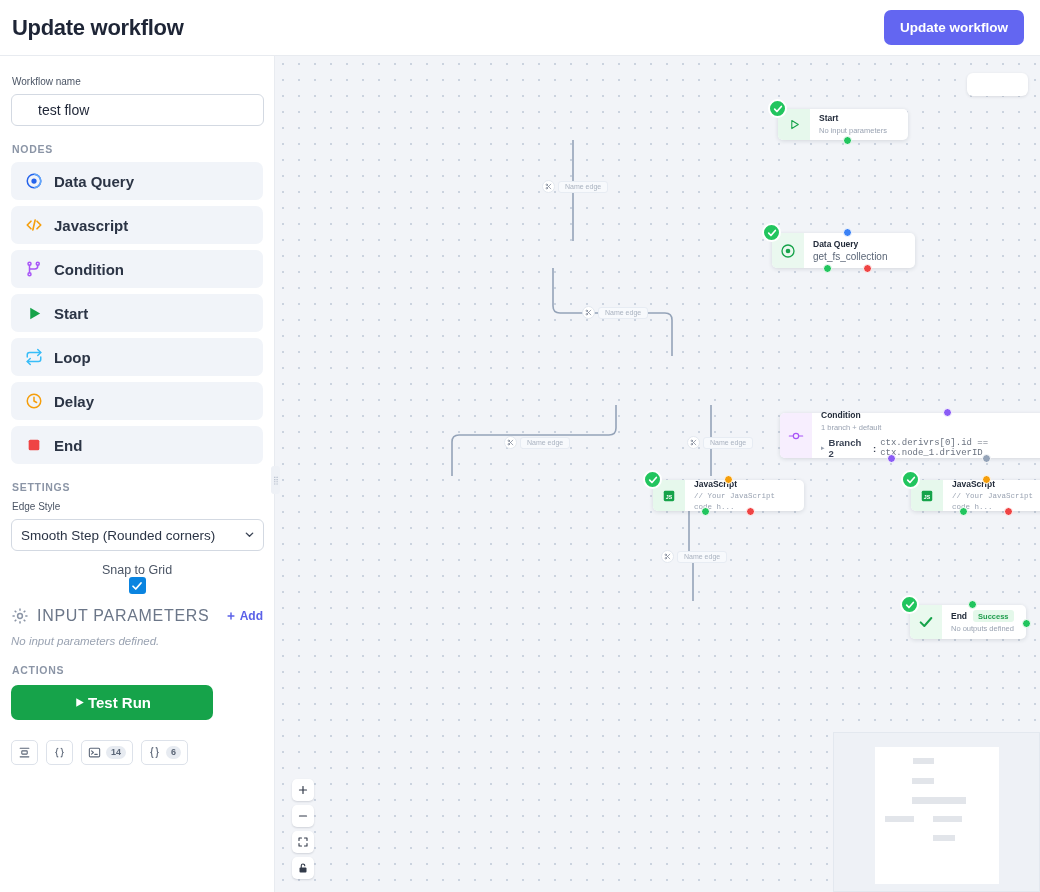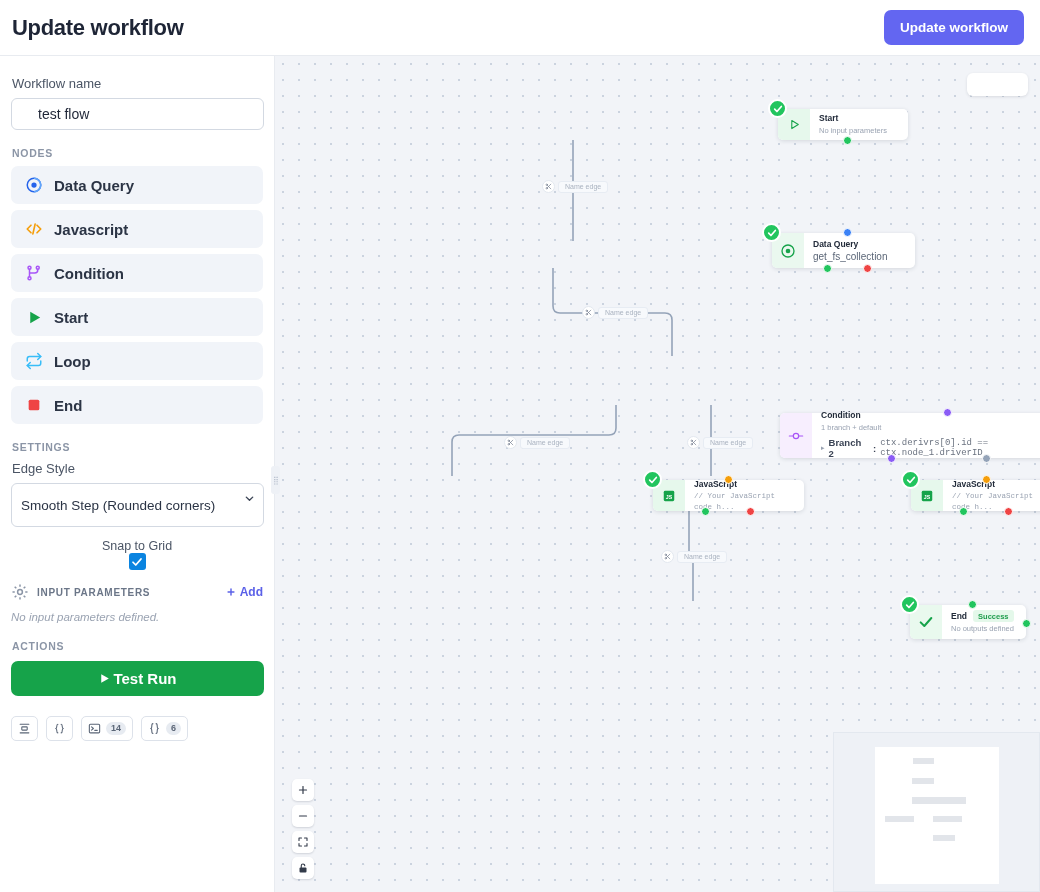--- a/index.html
+++ b/index.html
@@ -26,73 +26,73 @@
     font-size: 13.5px; font-weight: bold; padding: 10px 16px; cursor: pointer;
     font-family: "Liberation Sans", sans-serif;
   }
 
   
   .sidebar {
     position: absolute; left: 0; top: 56px; width: 275px; height: 836px;
     background: #ffffff; border-right: 1px solid #e8ebf0;
     padding: 12px 11px 0 11px; overflow: hidden;
   }
-  .field-label { font-size: 13px; color: #4b5565; margin: 8px 0 7px 1px; }
+  .field-label { font-size: 10px; color: #4b5565; margin: 8px 0 7px 1px; }
   .name-input {
     width: 253px; height: 32px; border: 1px solid #d3d9e2; border-radius: 6px;
     padding: 0 26px; font-size: 14px; color: #1e2536; outline: none;
     font-family: "Liberation Sans", sans-serif; background:#fff;
   }
   .section-cap {
     font-size: 10.5px; font-weight: bold; letter-spacing: 0.7px;
     color: #8b95a6; margin: 17px 0 7px 1px;
   }
   .node-list { display: flex; flex-direction: column; gap: 6px; }
   .node-item {
     height: 38px; background: #f1f4f9; border-radius: 7px;
     display: flex; align-items: center; gap: 11px; padding: 0 11px 0 14px;
     cursor: grab;
   }
   .node-item .lbl { font-size: 15px; font-weight: bold; color: #2b3445; }
   .nicon { width: 18px; height: 18px; display:flex; align-items:center; justify-content:center; flex: 0 0 18px;}
 
   .sel-wrap { position: relative; width: 253px; }
   .sel {
-    width: 253px; height: 44px; border: 1px solid #d3d9e2; border-radius: 6px;
+    width: 253px; height: 32px; border: 1px solid #d3d9e2; border-radius: 6px;
     padding: 0 26px 0 9px; font-size: 13.5px; color: #2b3445; background: #fff;
     appearance: none; -webkit-appearance: none; outline: none;
     font-family: "Liberation Sans", sans-serif; cursor: pointer;
   }
   .sel-caret {
     position: absolute; right: 9px; top: 10px; pointer-events: none;
     width: 11px; height: 11px;
   }
   .row-between { display: flex; align-items: center; justify-content: space-between; }
   .snap-row { margin-top: 12px; flex-direction: column; }
   .snap-label { font-size: 12.5px; color: #4b5565; }
   .chk {
     width: 17px; height: 17px; background: #0a84e0; border-radius: 3px;
     display: flex; align-items: center; justify-content: center; cursor: pointer;
   }
   .chk svg { width: 12px; height: 12px; }
 
   .ip-row { margin-top: 13px; }
   .ip-left { display:flex; align-items:center; gap:8px; }
   .ip-title {
-    font-size: 10px; font-weight: bold; letter-spacing: 0.7px; color: #6b7688;
+    font-size: 16px; font-weight: normal; letter-spacing: 0.7px; color: #6b7688;
   }
   .add-btn {
     display:flex; align-items:center; gap:4px; color:#5b61e8;
     font-size: 12px; font-weight: bold; cursor: pointer; background:none;
     border:none; font-family:"Liberation Sans", sans-serif;
   }
   .empty-note { font-size: 11.5px; color: #9aa3b2; font-style: italic; margin-top: 10px; }
 
   .testrun {
-    margin-top: 9px; width: 253px; height: 35px; background: #16a34a; color: #fff;
+    margin-top: 9px; width: 202px; height: 35px; background: #16a34a; color: #fff;
     border: none; border-radius: 7px; display: flex; align-items: center;
     justify-content: center; gap: 2px; font-size: 15px; font-weight: bold;
     cursor: pointer; font-family: "Liberation Sans", sans-serif;
   }
   .mini-tools { display: flex; gap: 8px; margin-top: 20px; }
   .mt-btn {
     height: 25px; min-width: 25px; border: 1px solid #dde2ea; border-radius: 5px;
     background: #fff; display: flex; align-items: center; justify-content: flex-start;
     gap: 5px; padding: 0 6px; cursor: pointer;
   }
@@ -263,20 +263,27 @@
       <div class="node-item">
         <svg class="nicon" viewBox="0 0 24 24" width="18" height="18" fill="none" stroke="#38bdf8" stroke-width="2" stroke-linecap="round" stroke-linejoin="round">
           <polyline points="17,2 21,6 17,10"></polyline>
             <path d="M3 12V9a3 3 0 0 1 3-3h15"></path>
           <polyline points="7,22 3,18 7,14"></polyline>
             <path d="M21 12v3a3 3 0 0 1-3 3H3"></path>
         </svg>
         <span class="lbl">Loop</span>
       </div>
 
+      <div class="node-item">
+        <svg class="nicon" viewBox="0 0 24 24" width="18" height="18" fill="none" stroke="#f59e0b" stroke-width="2" stroke-linecap="round">
+          <circle cx="12" cy="12" r="9"></circle>
+            <polyline points="12,7 12,12 15.5,14"></polyline>
+        </svg>
+        <span class="lbl">Delay</span>
+      </div>
 
       <div class="node-item">
         <span class="nicon">
           <svg viewBox="0 0 24 24" width="16" height="16">
               <rect x="4" y="4" width="16" height="16" rx="2.5" fill="#ef4444"></rect>
             </svg>
         </span>
         <span class="lbl">End</span>
       </div>
 

